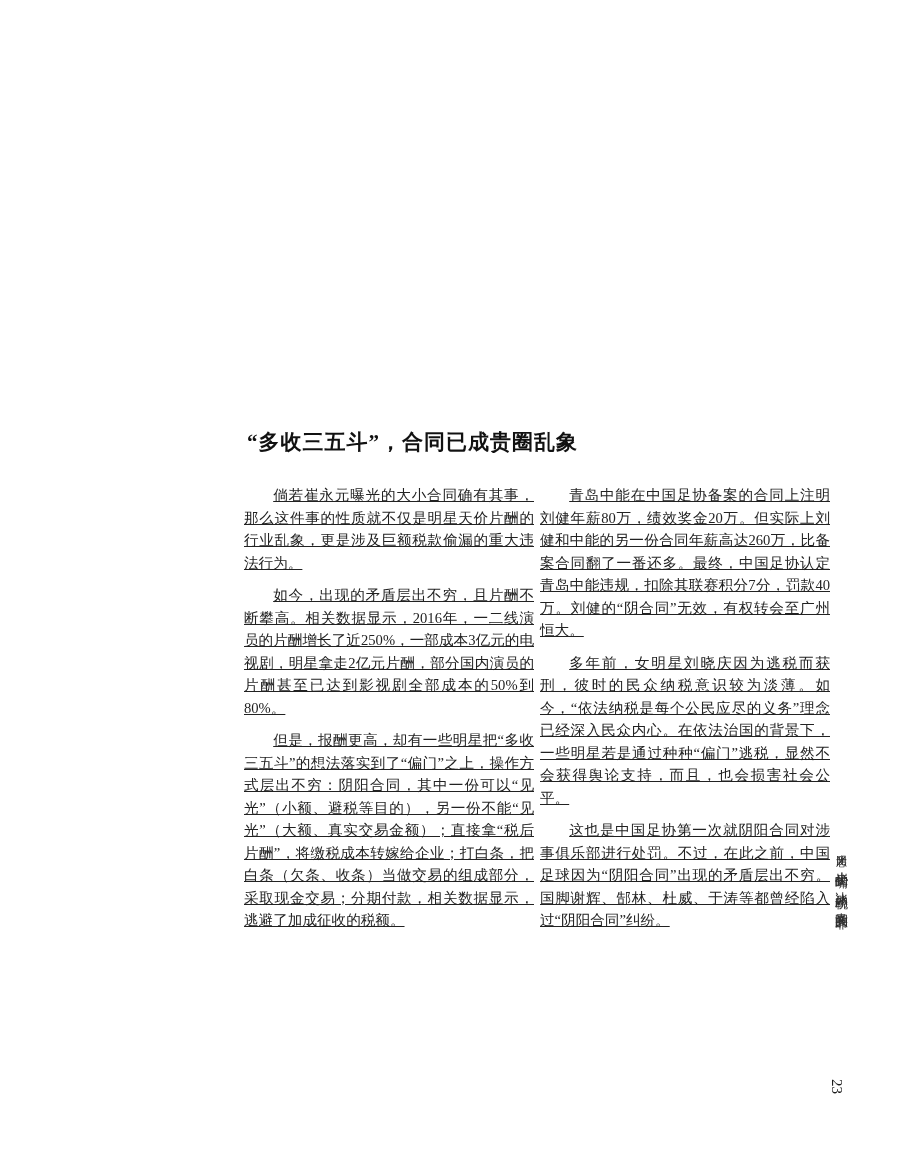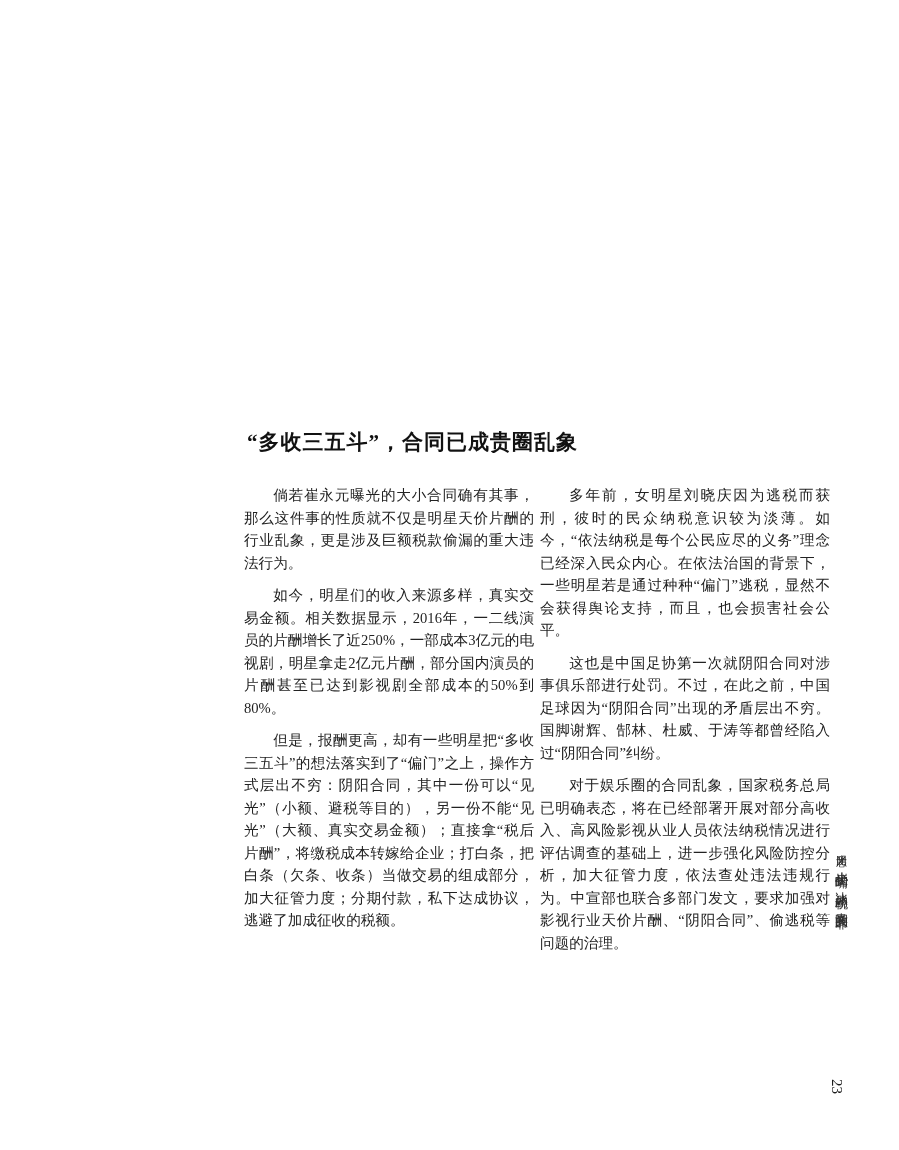--- a/index.html
+++ b/index.html
@@ -29,20 +29,21 @@
   }
   .column {
     position: absolute;
     top: 484px;
     width: 290px;
     font-size: 14.6px;
     line-height: 22.5px;
     text-align: justify;
     text-justify: inter-ideograph;
     color: #222222;
+    text-decoration: underline;
   }
   .column-left  { left: 244px; }
   .column-right { left: 540px; }
   .para {
     margin: 0 0 10px 0;
     text-indent: 2em;
   }
   .sidebar {
     position: absolute;
     left: 832px;
@@ -78,34 +79,34 @@
 <body>
 
 <div class="page">
 
   <h1 class="heading">“多收三五斗”，合同已成贵圈乱象</h1>
 
   <div class="column column-left">
 
       <p class="para">倘若崔永元曝光的大小合同确有其事，那么这件事的性质就不仅是明星天价片酬的行业乱象，更是涉及巨额税款偷漏的重大违法行为。</p>
 
-      <p class="para">如今，明星们的收入来源多样，真实交易金额。相关数据显示，2016年，一二线演员的片酬增长了近250%，一部成本3亿元的电视剧，明星拿走2亿元片酬，部分国内演员的片酬甚至已达到影视剧全部成本的50%到80%。</p>
+      <p class="para">如今，出现的矛盾层出不穷，且片酬不断攀高。相关数据显示，2016年，一二线演员的片酬增长了近250%，一部成本3亿元的电视剧，明星拿走2亿元片酬，部分国内演员的片酬甚至已达到影视剧全部成本的50%到80%。</p>
 
-      <p class="para">但是，报酬更高，却有一些明星把“多收三五斗”的想法落实到了“偏门”之上，操作方式层出不穷：阴阳合同，其中一份可以“见光”（小额、避税等目的），另一份不能“见光”（大额、真实交易金额）；直接拿“税后片酬”，将缴税成本转嫁给企业；打白条，把白条（欠条、收条）当做交易的组成部分，加大征管力度；分期付款，私下达成协议，逃避了加成征收的税额。</p>
+      <p class="para">但是，报酬更高，却有一些明星把“多收三五斗”的想法落实到了“偏门”之上，操作方式层出不穷：阴阳合同，其中一份可以“见光”（小额、避税等目的），另一份不能“见光”（大额、真实交易金额）；直接拿“税后片酬”，将缴税成本转嫁给企业；打白条，把白条（欠条、收条）当做交易的组成部分，采取现金交易；分期付款，相关数据显示，逃避了加成征收的税额。</p>
 
     </div>
 
   <div class="column column-right">
 
+      <p class="para">青岛中能在中国足协备案的合同上注明刘健年薪80万，绩效奖金20万。但实际上刘健和中能的另一份合同年薪高达260万，比备案合同翻了一番还多。最终，中国足协认定青岛中能违规，扣除其联赛积分7分，罚款40万。刘健的“阴合同”无效，有权转会至广州恒大。</p>
 
       <p class="para">多年前，女明星刘晓庆因为逃税而获刑，彼时的民众纳税意识较为淡薄。如今，“依法纳税是每个公民应尽的义务”理念已经深入民众内心。在依法治国的背景下，一些明星若是通过种种“偏门”逃税，显然不会获得舆论支持，而且，也会损害社会公平。</p>
 
       <p class="para">这也是中国足协第一次就阴阳合同对涉事俱乐部进行处罚。不过，在此之前，中国足球因为“阴阳合同”出现的矛盾层出不穷。国脚谢辉、郜林、杜威、于涛等都曾经陷入过“阴阳合同”纠纷。</p>
 
-      <p class="para">对于娱乐圈的合同乱象，国家税务总局已明确表态，将在已经部署开展对部分高收入、高风险影视从业人员依法纳税情况进行评估调查的基础上，进一步强化风险防控分析，加大征管力度，依法查处违法违规行为。中宣部也联合多部门发文，要求加强对影视行业天价片酬、“阴阳合同”、偷逃税等问题的治理。</p>
     </div>
 
   <div class="sidebar">
     <span class="sidebar-small">光阴志／</span><span class="sidebar-title">小崔的嘴　冰冰的税　贵圈的罪</span>
   </div>
 
   <div class="page-number">23</div>
 
 </div>
 

